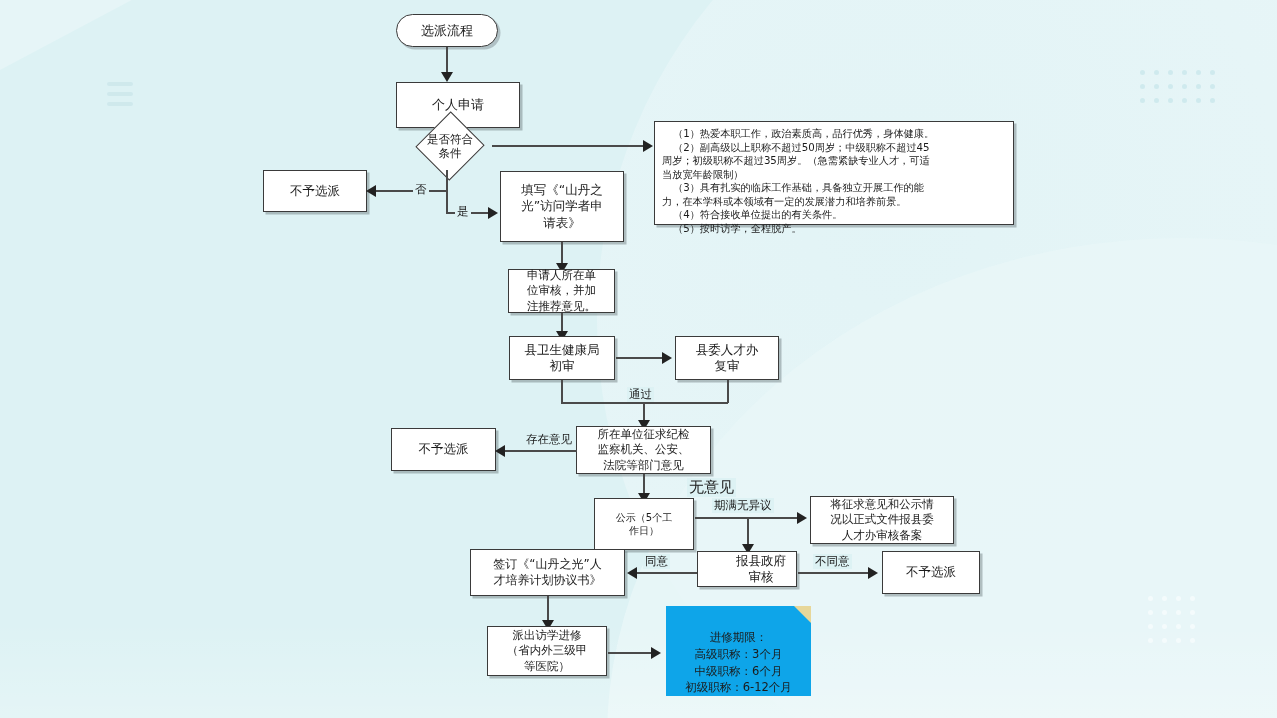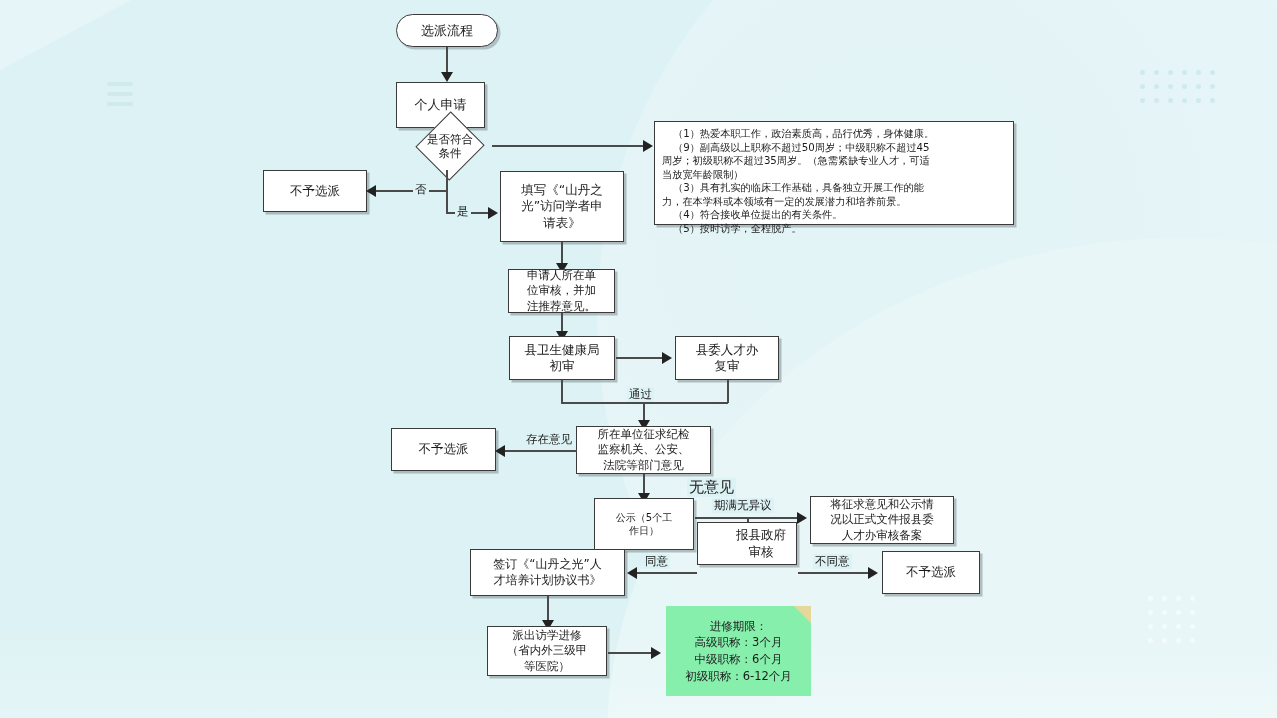--- a/index.html
+++ b/index.html
@@ -103,22 +103,22 @@
     transform: rotate(45deg);
   }
   .diamond .dtext {
     position: absolute; inset: 0;
     display: flex; align-items: center; justify-content: center;
     text-align: center; white-space: pre-line; line-height: 1.25;
     color: #1b1b1b;
   }
   .note {
     position: absolute;
-    background: #86efac;
-    display: flex; align-items: center; justify-content: center;
+    background: #0ea5e9;
+    display: flex; align-items: flex-end; justify-content: center;
     text-align: center; white-space: pre-line;
     color: #1b1b1b; line-height: 1.45;
   }
   .note .fold {
     position: absolute; right: 0; top: 0;
     width: 0; height: 0;
     border-left: 17px solid transparent;
     border-top: 17px solid #e7d79a;
   }
   
@@ -188,31 +188,31 @@
     <span></span>
       <span></span>
       <span></span>
       <span></span>
   </div>
 
   <div class="node start" style="left:396px; top:14px; width:102px; height:33px; font-size:13px;">选派流程</div>
   <div class="ln v" style="left:446px; top:47px; height:27px;"></div>
   <div class="arrow down" style="left:441px; top:72px;"></div>
 
-  <div class="node" style="left:396px; top:82px; width:89px; height:46px; font-size:13px;">个人申请</div>
+  <div class="node" style="left:396px; top:82px; width:124px; height:46px; font-size:13px;">个人申请</div>
 
   <div class="diamond" style="left:405px; top:122px; width:90px; height:48px;">
     <div class="dmask" style="left:21px; top:-1px; width:48px; height:50px;"></div>
     <div class="dtext" style="font-size:11.5px;">是否符合
 条件</div>
   </div>
 
   <div class="node crit" style="left:654px; top:90px; width:360px; height:104px; font-size:10.2px; flex-direction:column;margin-top:31px;">
     <div style="text-indent:11px;">（1）热爱本职工作，政治素质高，品行优秀，身体健康。</div>
-    <div style="text-indent:11px;">（9）副高级以上职称不超过50周岁；中级职称不超过45</div>
+    <div style="text-indent:11px;">（2）副高级以上职称不超过50周岁；中级职称不超过45</div>
     <div>周岁；初级职称不超过35周岁。（急需紧缺专业人才，可适</div>
     <div>当放宽年龄限制）</div>
     <div style="text-indent:11px;">（3）具有扎实的临床工作基础，具备独立开展工作的能</div>
     <div>力，在本学科或本领域有一定的发展潜力和培养前景。</div>
     <div style="text-indent:11px;">（4）符合接收单位提出的有关条件。</div>
     <div style="text-indent:11px;">（5）按时访学，全程脱产。</div>
   </div>
 
   <div class="ln h" style="left:492px; top:145px; width:153px;"></div>
   <div class="arrow right" style="left:643px; top:140px;"></div>
@@ -275,21 +275,21 @@
   <div class="node" style="left:810px; top:496px; width:144px; height:48px; font-size:11.5px;">将征求意见和公示情
 况以正式文件报县委
 人才办审核备案</div>
   <div class="ln h" style="left:695px; top:517px; width:104px;"></div>
   <div class="arrow right" style="left:797px; top:512px;"></div>
   <span class="elabel" style="left:712px; top:498px; font-size:11.5px;">期满无异议</span>
 
   <div class="ln v" style="left:747px; top:517px; height:29px;"></div>
   <div class="arrow down" style="left:742px; top:544px;"></div>
 
-  <div class="node" style="left:697px; top:522px; width:100px; height:43px; font-size:12.5px;padding-left:32px;">报县政府审核</div>
+  <div class="node" style="left:697px; top:551px; width:100px; height:36px; font-size:12.5px;padding-left:32px;">报县政府审核</div>
 
   <div class="node" style="left:882px; top:551px; width:98px; height:43px; font-size:12.5px;">不予选派</div>
   <div class="ln h" style="left:798px; top:572px; width:72px;"></div>
   <div class="arrow right" style="left:868px; top:567px;"></div>
   <span class="elabel" style="left:813px; top:554px; font-size:11.5px;">不同意</span>
 
   <div class="node" style="left:470px; top:549px; width:155px; height:47px; font-size:12px;">签订《“山丹之光”人
 才培养计划协议书》</div>
   <div class="ln h" style="left:629px; top:572px; width:68px;"></div>
   <div class="arrow left" style="left:627px; top:567px;"></div>

